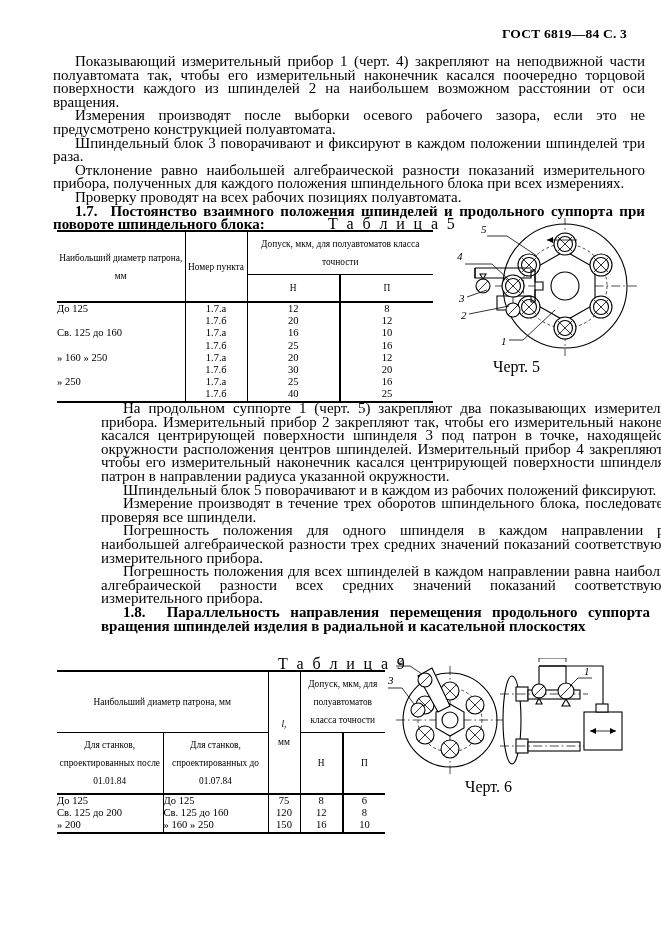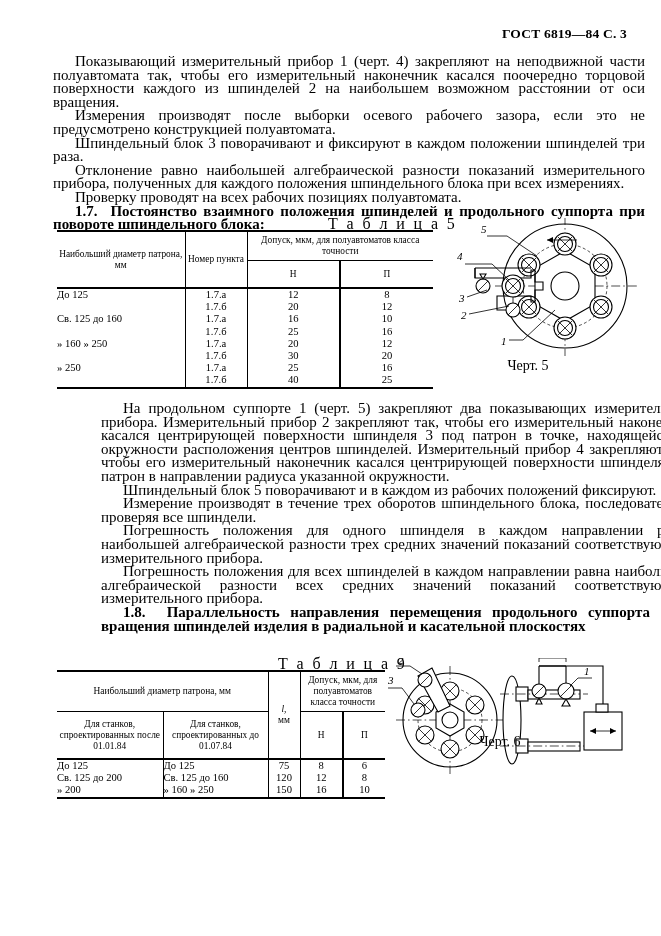--- a/index.html
+++ b/index.html
@@ -74,21 +74,21 @@
     font-size: 9.4px;
     background: #fff;
   }
   table.gost th, table.gost td {
     padding: 0;
     vertical-align: middle;
     font-weight: normal;
   }
   table.gost th {
     text-align: center;
-    line-height: 11px;
+    line-height: 18px;
     padding: 3px 2px;
     margin-left: 16px;
   }
   .rule-top { border-top: 2.2px solid #000; }
   .rule-bot { border-bottom: 2.2px solid #000; }
   .rule-thin-bot { border-bottom: 1px solid #000; }
   .vr { border-right: 1px solid #000; }
   .vr-thick { border-right: 2px solid #000; }
 
   td.cell-name {
@@ -103,23 +103,23 @@
     line-height: 12.2px;
     white-space: nowrap;
   }
 
   
   .figure {
     position: absolute;
   }
   .fig-caption {
     position: absolute;
-    font-size: 14px;
+    font-size: 16px;
     white-space: nowrap;
-    text-align: center;
+    text-align: left;
   }
   svg { display: block; }
   .ln { stroke: #000; fill: none; stroke-width: 1.1; }
   .ln-thin { stroke: #000; fill: none; stroke-width: 0.8; }
   .ln-dash { stroke: #000; fill: none; stroke-width: 0.7;
              stroke-dasharray: 9 3 1.6 3; }
   .ln-dot { stroke: #000; fill: none; stroke-width: 0.7;
             stroke-dasharray: 3 2.4; }
   .fill-w { fill: #fff; }
   .lbl {
@@ -451,15 +451,15 @@
         <line x1="151" y1="-4" x2="151" y2="4" class="ln-thin"></line>
         <line x1="178" y1="-4" x2="178" y2="4" class="ln-thin"></line>
         <text x="161" y="-1" class="lbl" style="font-size:9px;">l</text>
 
         <line x1="190" y1="20" x2="204" y2="20" class="ln-thin"></line>
         <line x1="190" y1="20" x2="182" y2="28" class="ln-thin"></line>
         <text x="196" y="17" class="lbl">1</text>
       </g>
     </svg>
   </div>
-  <div class="fig-caption" style="left:465px; top:734px; width:70px;">Черт. 6</div>
+  <div class="fig-caption" style="left:465px; top:778px; width:70px;">Черт. 6</div>
 
 </div>
 
 </body></html>

